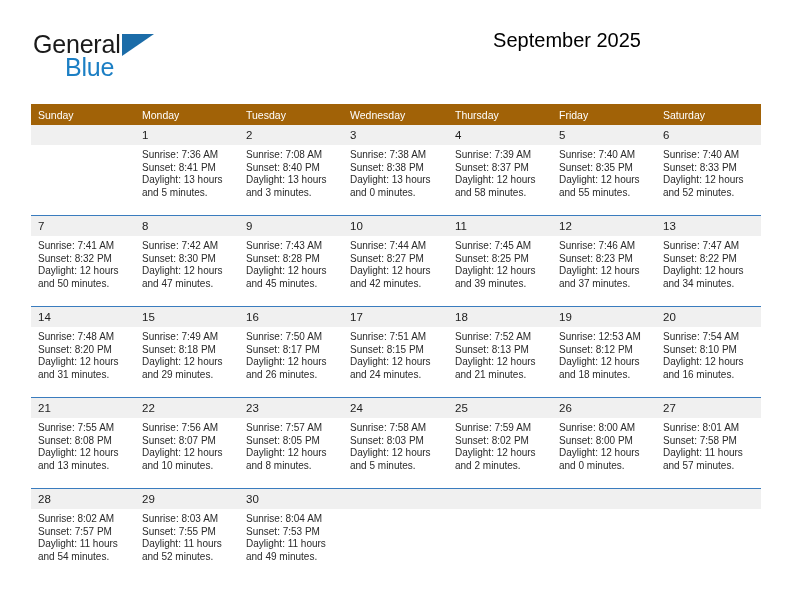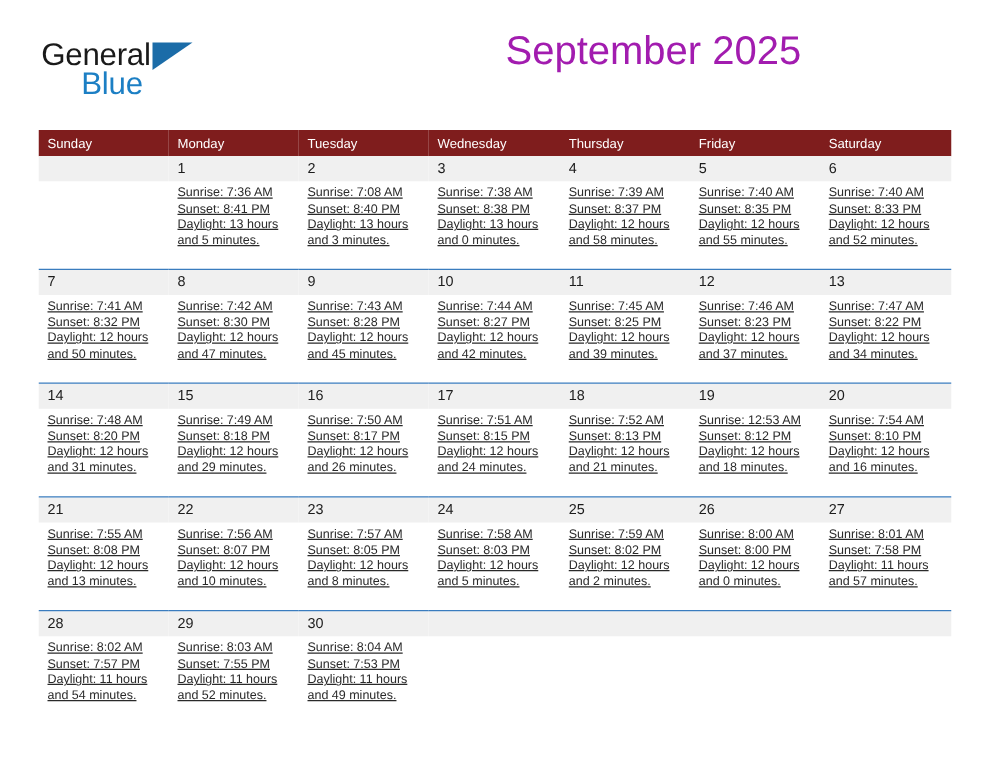--- a/index.html
+++ b/index.html
@@ -65,23 +65,23 @@
     border-bottom: 22px solid transparent;
   }
 
   .title-block {
     position: absolute;
     right: 0;
     top: 0;
     text-align: right;
   }
   .cal-title {
-    font-size: 32px;
+    font-size: 20px;
     font-weight: normal;
-    color: #a21caf;
+    color: #000000;
     line-height: 36px;
     white-space: nowrap;
   }
   .cal-subtitle {
     font-size: 14px;
     color: #1c1c1c;
     line-height: 20px;
     margin-top: 3px;
     white-space: nowrap;
   }
@@ -92,21 +92,21 @@
     left: 31px;
     top: 104px;
     width: 730px;
   }
   table.cal {
     border-collapse: collapse;
     table-layout: fixed;
     width: 730px;
   }
   table.cal th {
-    background: #7f1d1d;
+    background: #a16207;
     color: #ffffff;
     font-size: 10.5px;
     font-weight: normal;
     text-align: left;
     padding: 4px 0 4px 7px;
     height: 13px;
     border: none;
   }
   td.daycell {
     vertical-align: top;
@@ -132,21 +132,20 @@
   }
   td.empty .daynum {
     background: #f0f0f0;
     color: transparent;
   }
   .info {
     padding: 4px 6px 0 7px;
     font-size: 10px;
     line-height: 12.6px;
     color: #2a2a2a;
-    text-decoration: underline;
   }
   .info div { white-space: nowrap; }
 </style>
 </head>
 <body>
 
 <div class="page">
 
   <div class="header">
 

